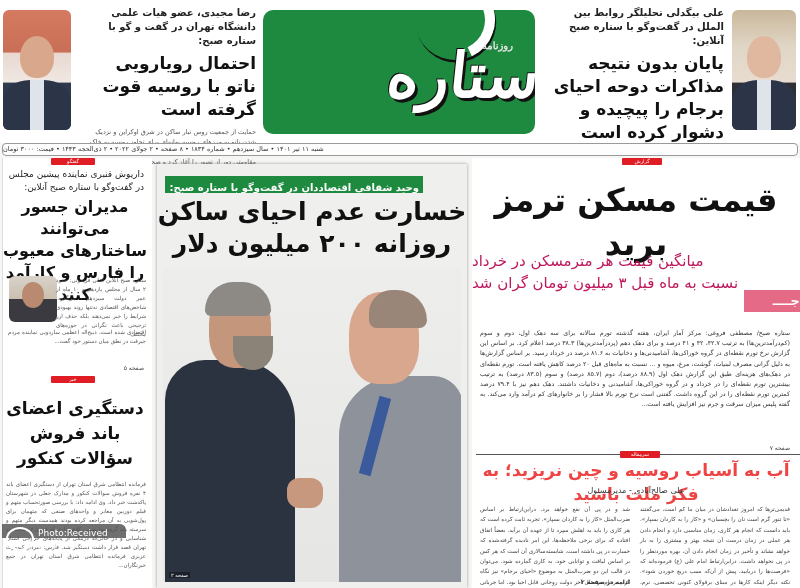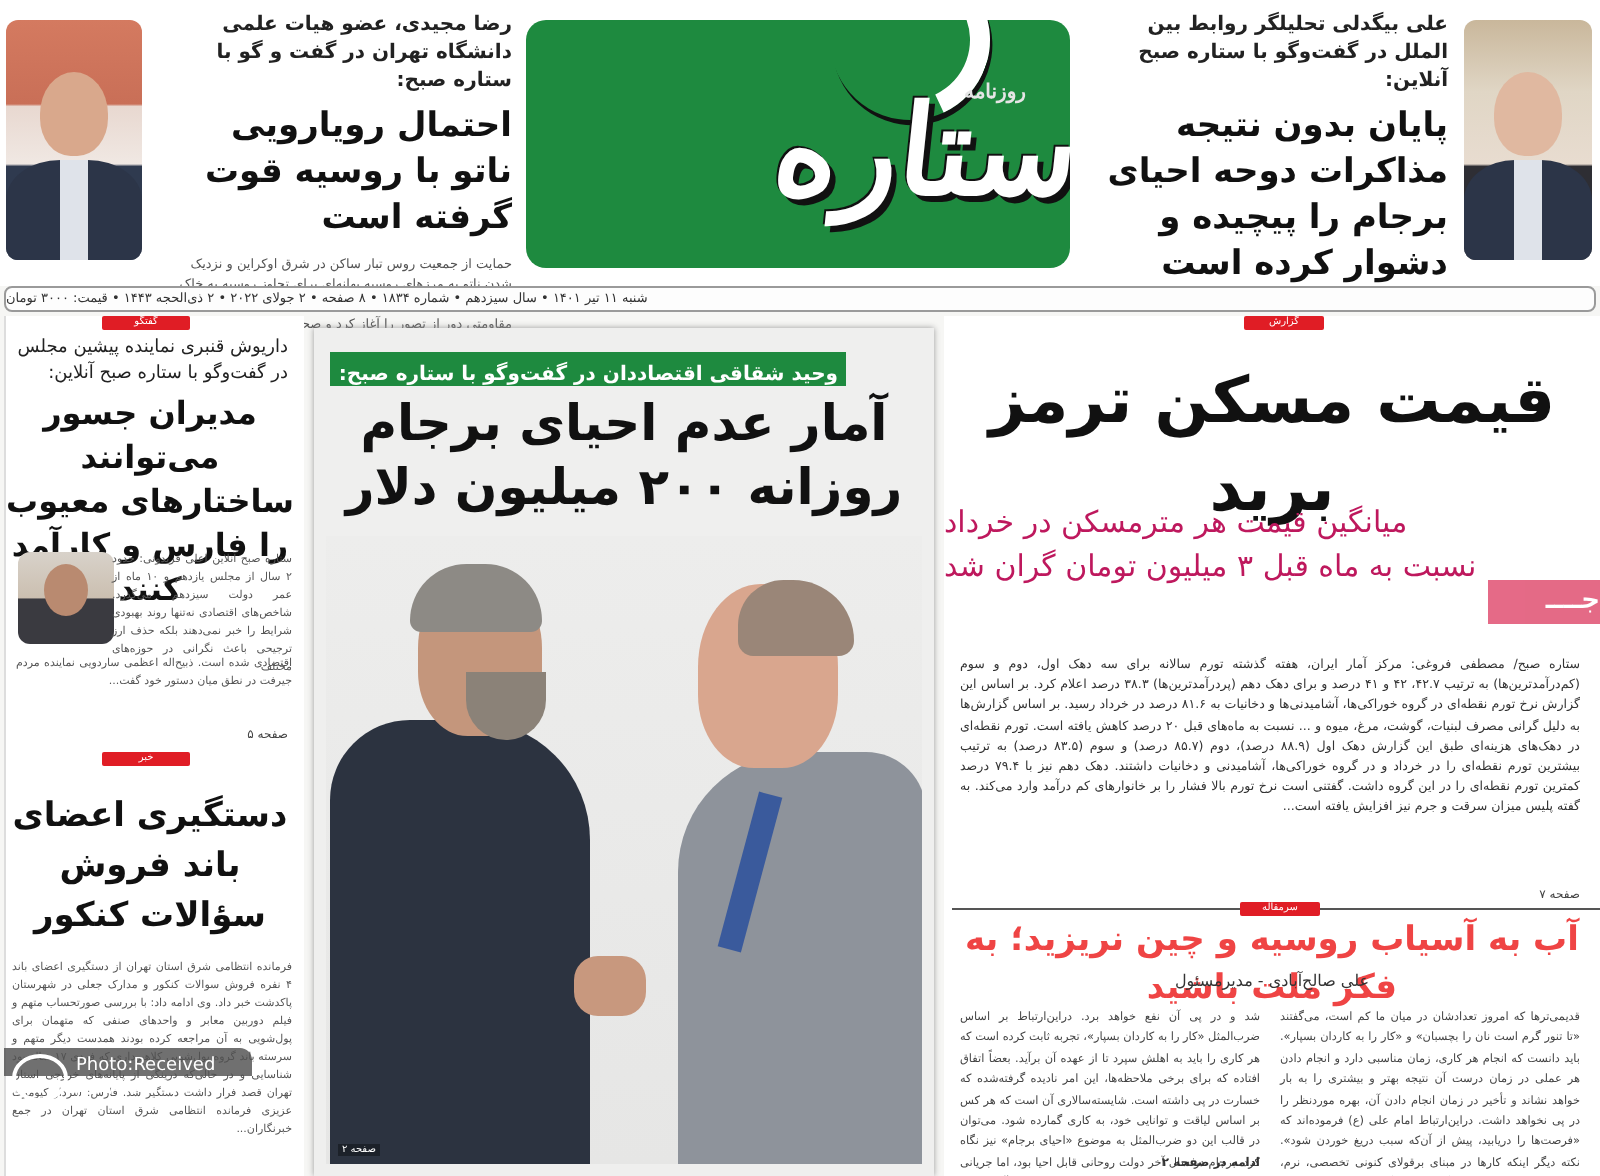--- a/index.html
+++ b/index.html
@@ -141,21 +141,21 @@
     <div class="l-body-wide">اقتصادی شده است. ذبیح‌اله اعظمی ساردویی نماینده مردم جیرفت در نطق میان دستور خود گفت...</div>
     <div class="l-ref">صفحه ۵</div>
     <div class="tag" style="left:48px; top:218px; width:44px;">خبر</div>
     <div class="l-title2">دستگیری اعضای باند فروش سؤالات کنکور</div>
     <div class="l-body2">فرمانده انتظامی شرق استان تهران از دستگیری اعضای باند ۴ نفره فروش سوالات کنکور و مدارک جعلی در شهرستان پاکدشت خبر داد. وی ادامه داد: با بررسی صورتحساب متهم و فیلم دوربین معابر و واحدهای صنفی که متهمان برای پول‌شویی به آن مراجعه کرده بودند همدست دیگر متهم و سرسته باند گروه پول‌شویی کلاهبرداری که فردی ۱۷ ساله بود شناسایی و در حالی‌که درینگی از پایانه‌های خروجی استان تهران قصد فرار داشت دستگیر شد. فارس: سردار کیومرث عزیزی فرمانده انتظامی شرق استان تهران در جمع خبرنگاران...</div>
   </div>
 
   <div class="col-center">
     <div class="c-kicker">وحید شقاقی اقتصاددان در گفت‌وگو با ستاره صبح:</div>
     <div class="c-title">
-      <div>آمار عدم احیای برجام</div>
+      <div>خسارت عدم احیای ساکن</div>
       <div>روزانه ۲۰۰ میلیون دلار</div>
     </div>
     <div class="c-photo">
       <div class="man-left">
         <div class="suit"></div>
           <div class="head"></div>
           <div class="hair"></div>
           <div class="beard"></div>
           <div class="hands"></div>
       </div>

